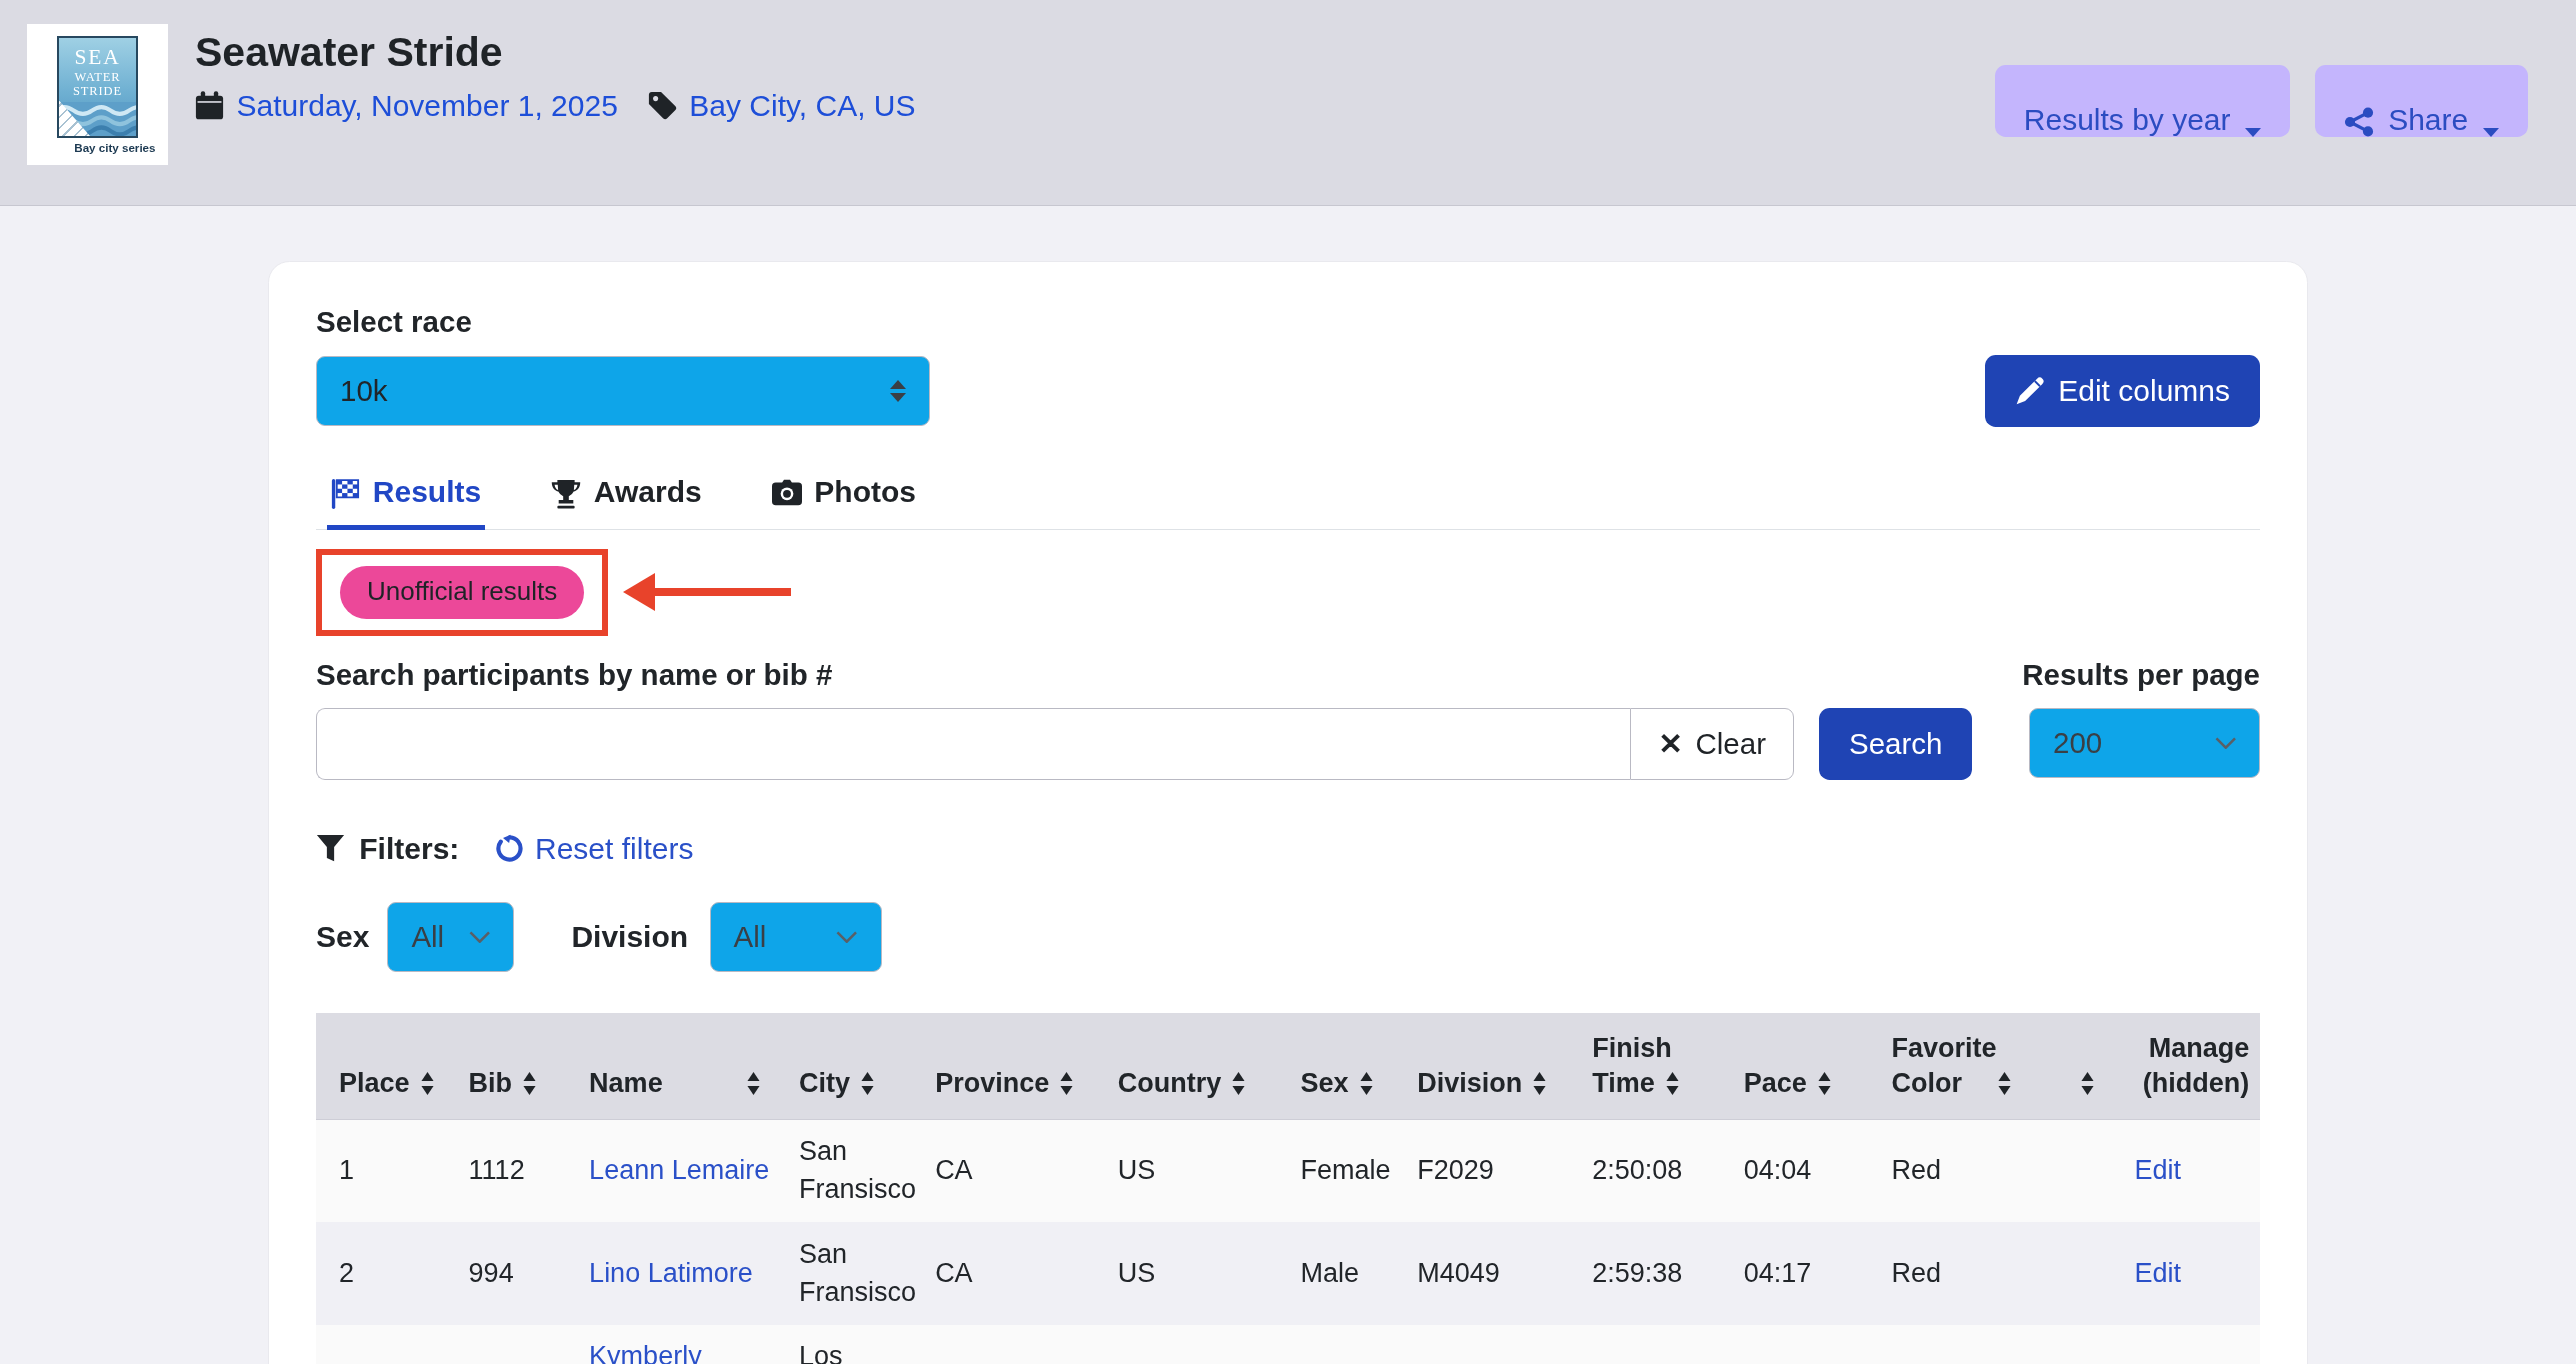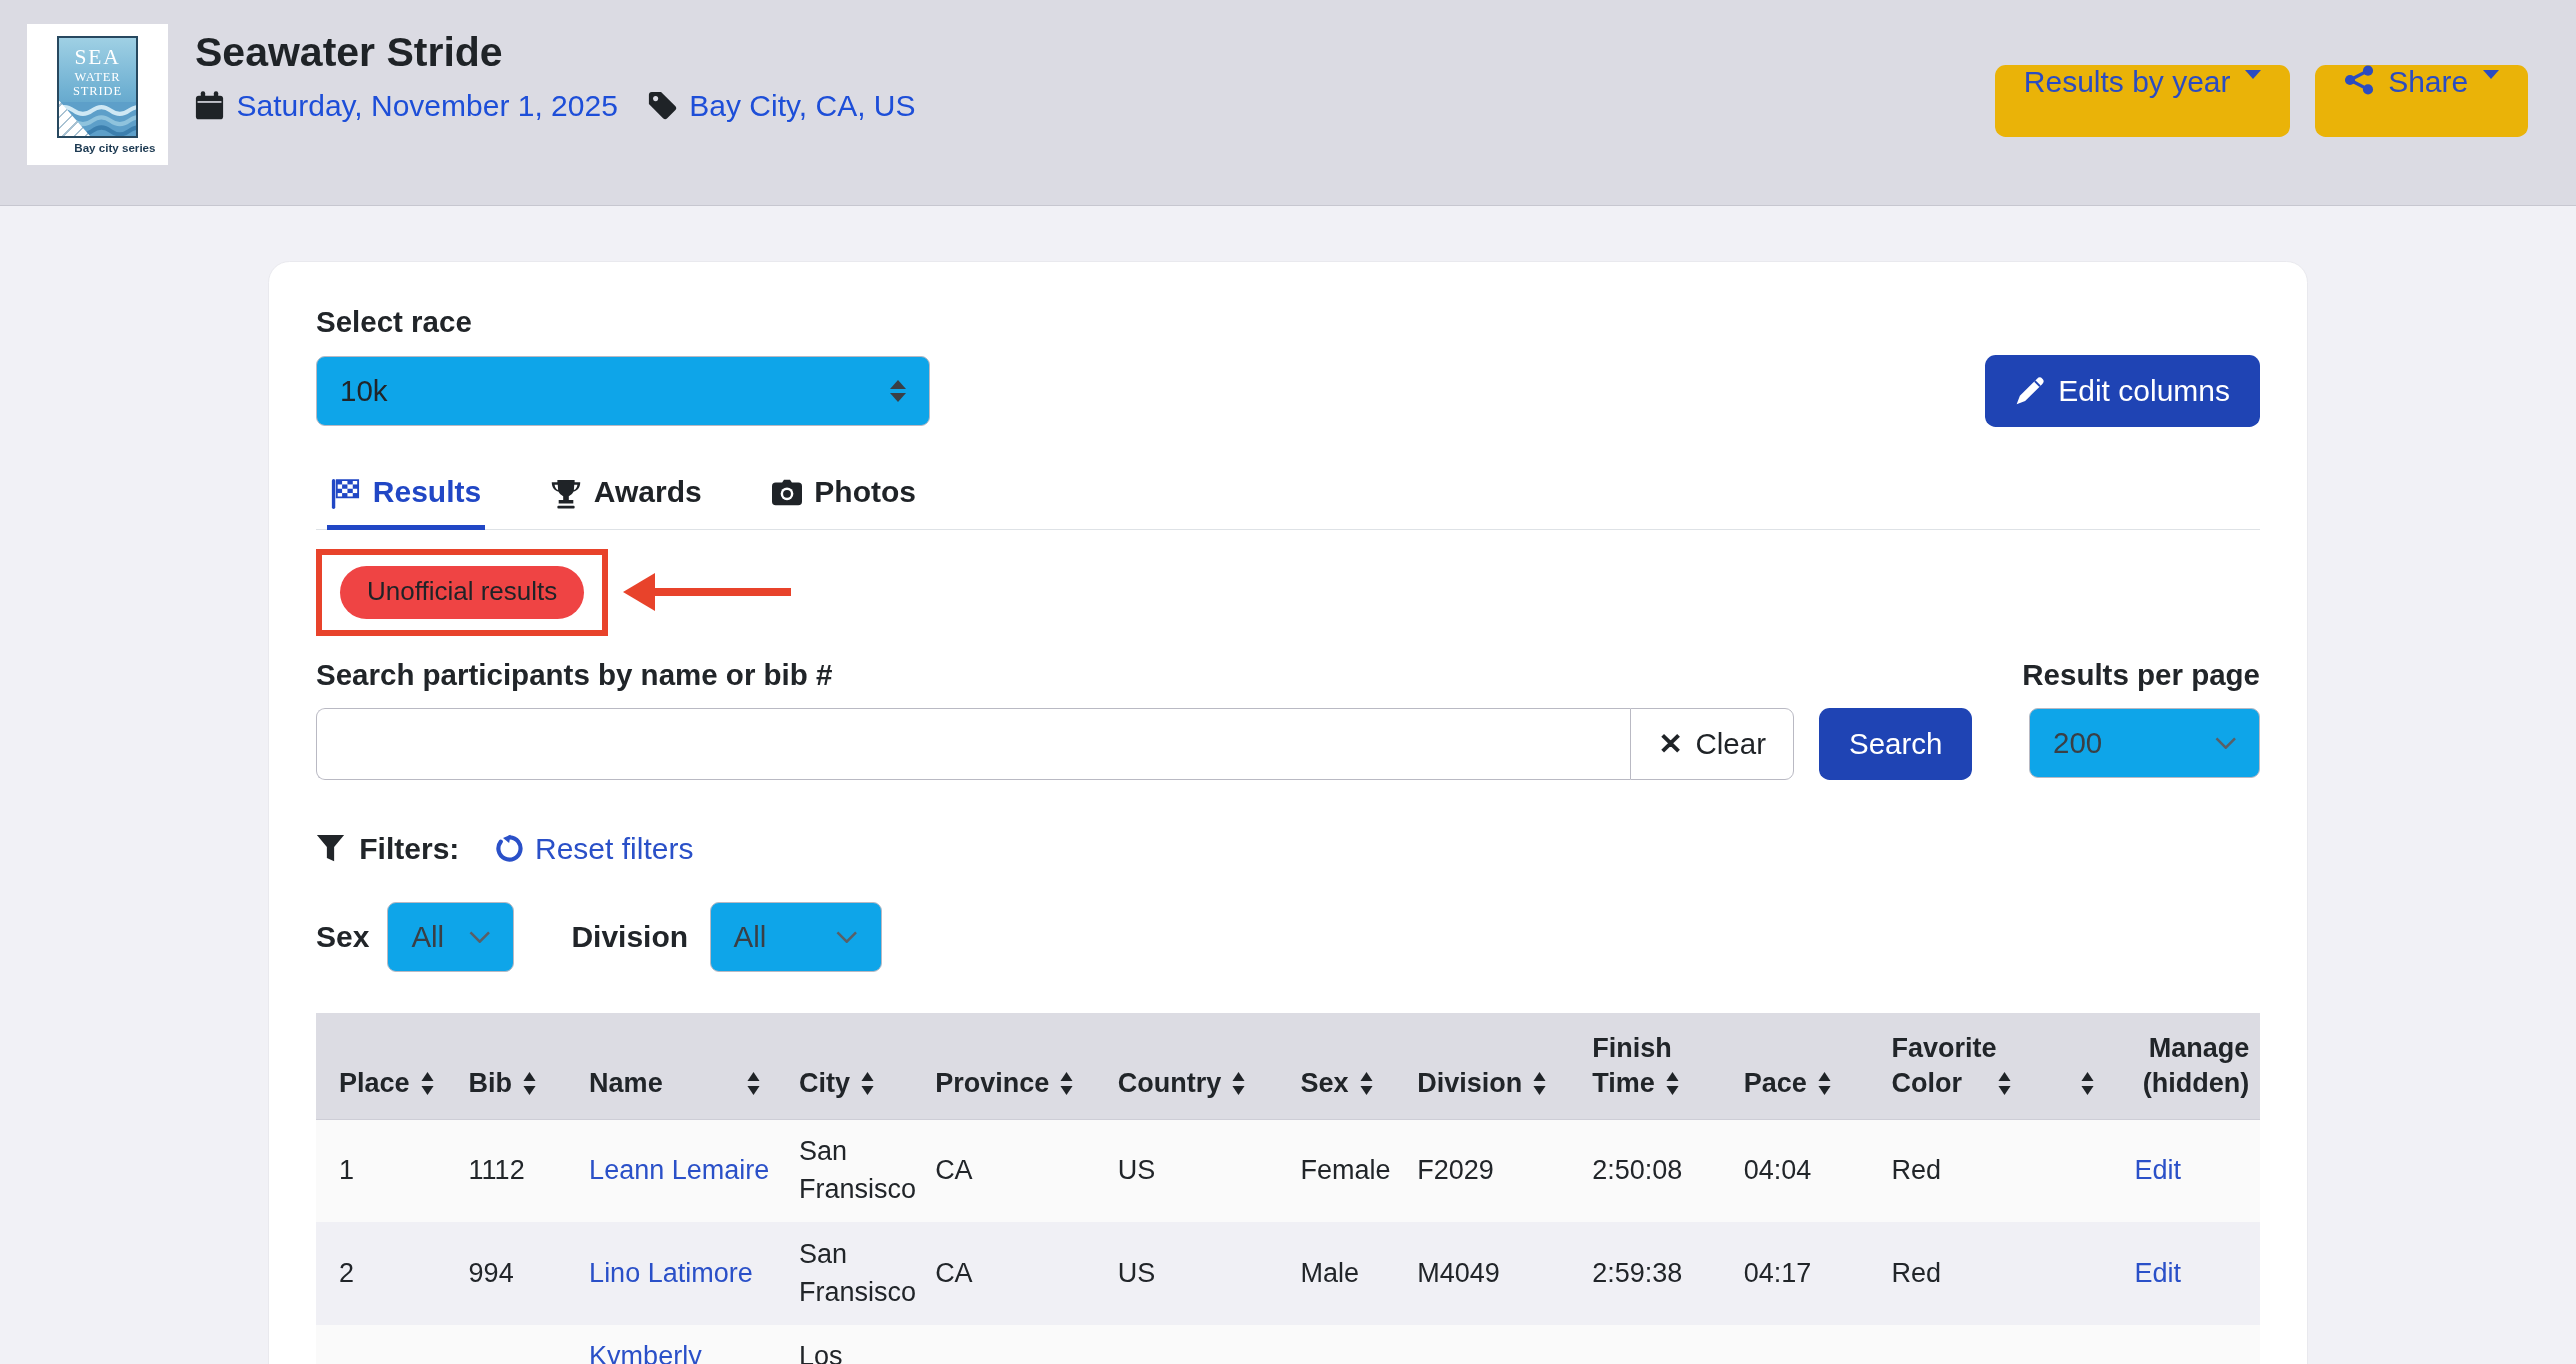--- a/index.html
+++ b/index.html
@@ -41,22 +41,22 @@
   .event-meta { margin-left:27px; margin-top:5.4px; }
   .page-title { font-size:41px; font-weight:700; margin:0 0 12.5px 0; color:#1f2327; }
   .meta-row { display:flex; align-items:center; font-size:30px; color:#1d4ed8; }
   .meta-item { display:flex; align-items:center; gap:12.5px; }
   .meta-item + .meta-item { margin-left:30px; }
   .meta-icon { width:29px; height:29px; flex:0 0 auto; color:#1f2327; }
 
   .header-actions { margin-left:auto; display:flex; gap:25px; margin-top:41px; margin-right:21.5px; }
   .btn { border:none; cursor:pointer; font-family:inherit; }
   .btn-light {
-    background:#eab308; color:#2b4cc1; font-size:30px; height:72px; padding:0 29px;
-    border-radius:10.7px; display:inline-flex; align-items:flex-start; gap:14.3px;
+    background:#c4b5fd; color:#2b4cc1; font-size:30px; height:72px; padding:0 29px;
+    border-radius:10.7px; display:inline-flex; align-items:flex-end; gap:14.3px;
   }
   .caret {
     width:0; height:0; border-left:8px solid transparent; border-right:8px solid transparent;
     border-top:9.8px solid currentColor; margin-top:5.4px;
   }
   .share-glyph { width:30px; height:30px; }
 
   
   .main-wrap { padding:55px 268px 0 268px; }
   .card {
@@ -89,21 +89,21 @@
     font-size:30px; font-weight:700; color:#1f2327; padding:0 3.6px 19.7px 3.6px; position:relative; cursor:pointer;
     font-family:inherit;
   }
   .tab .tab-icon { width:30px; height:30px; }
   .tab.active { color:#2147c5; }
   .tab.active::after { content:""; position:absolute; left:0; right:0; bottom:-1.8px; height:5.4px; background:#2147c5; }
 
   
   .badge-anno-row { display:flex; align-items:center; margin:19px 0 21.5px 0; }
   .red-box { border:6.3px solid #e8432b; padding:11.6px 18px; display:inline-flex; }
-  .pill { background:#ef4444; border-radius:894px; padding:9.8px 27px 11.6px 27px; font-size:26px; color:#1f2327; }
+  .pill { background:#ec4899; border-radius:894px; padding:9.8px 27px 11.6px 27px; font-size:26px; color:#1f2327; }
   .anno-arrow { display:flex; align-items:center; margin-left:14.3px; }
   .arrow-head { width:0; height:0; border-top:19px solid transparent; border-bottom:19px solid transparent; border-right:32px solid #e8432b; }
   .arrow-shaft { width:136px; height:8px; background:#e8432b; }
 
   
   .label-row { display:flex; justify-content:space-between; align-items:flex-end; margin-bottom:16px; }
   .search-controls { display:flex; align-items:stretch; height:72px; margin-bottom:52px; }
   .input-group { display:flex; width:1478px; }
   .search-input {
     flex:1; border:1.8px solid #b9b9c3; border-right:none; border-radius:9px 0 0 9px;

